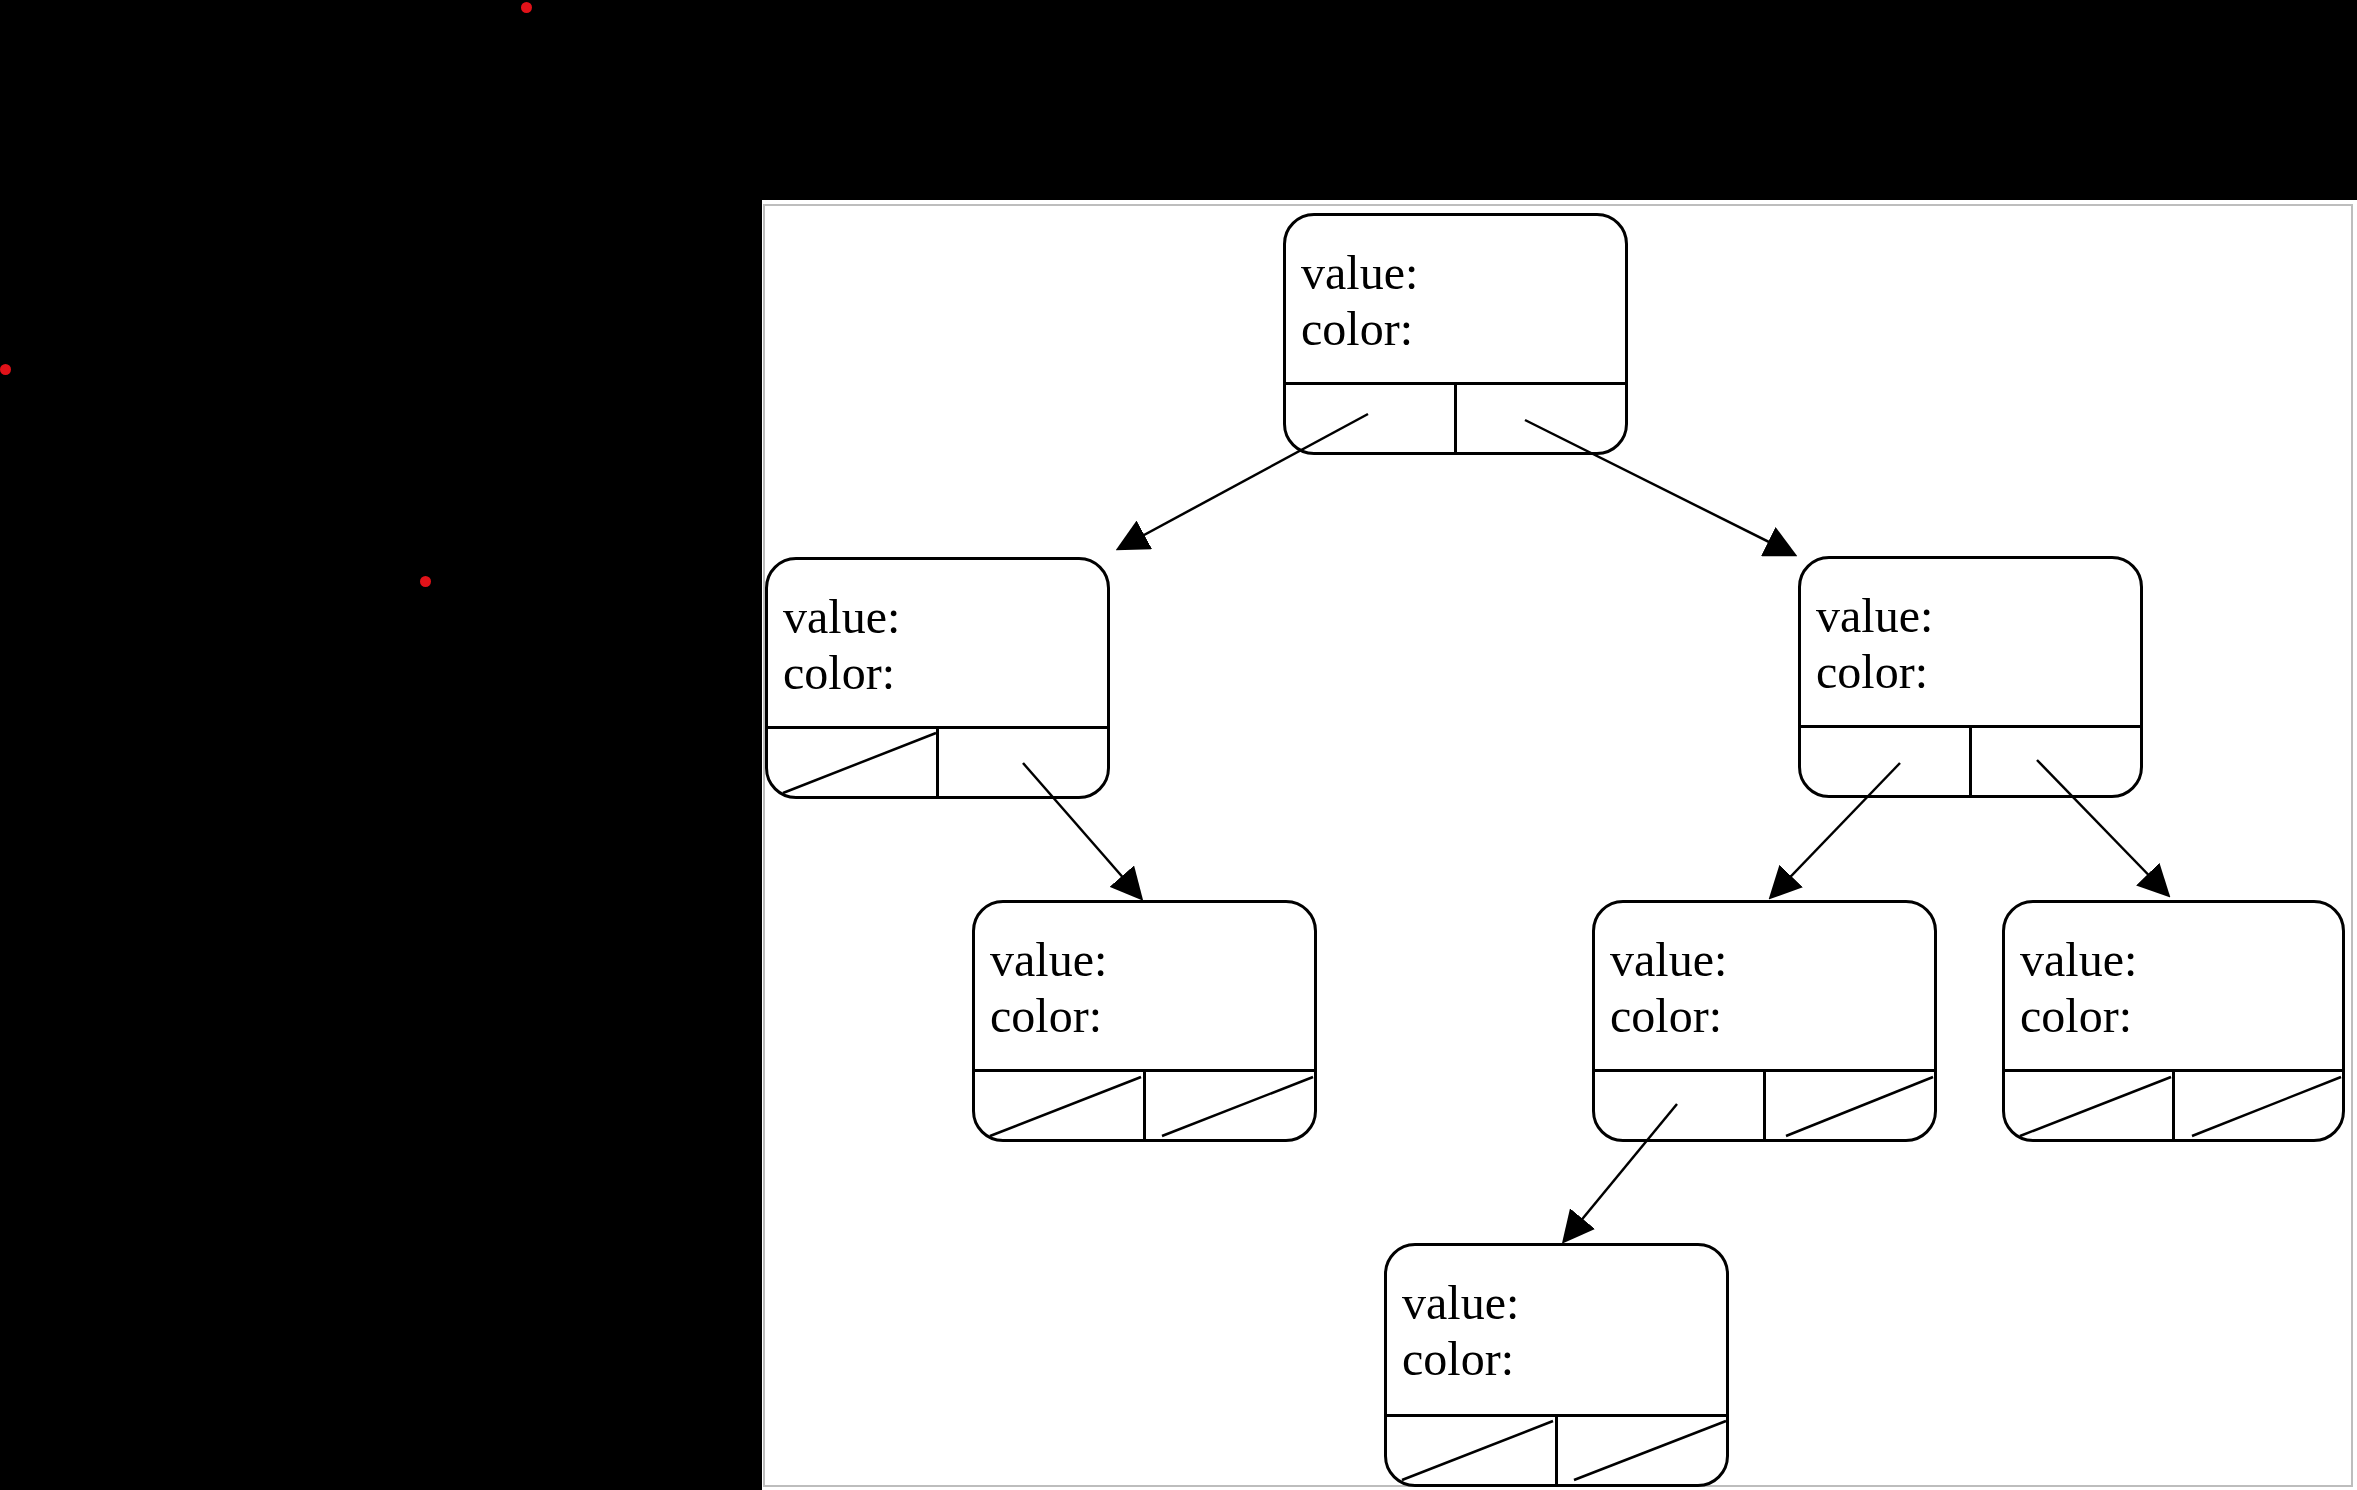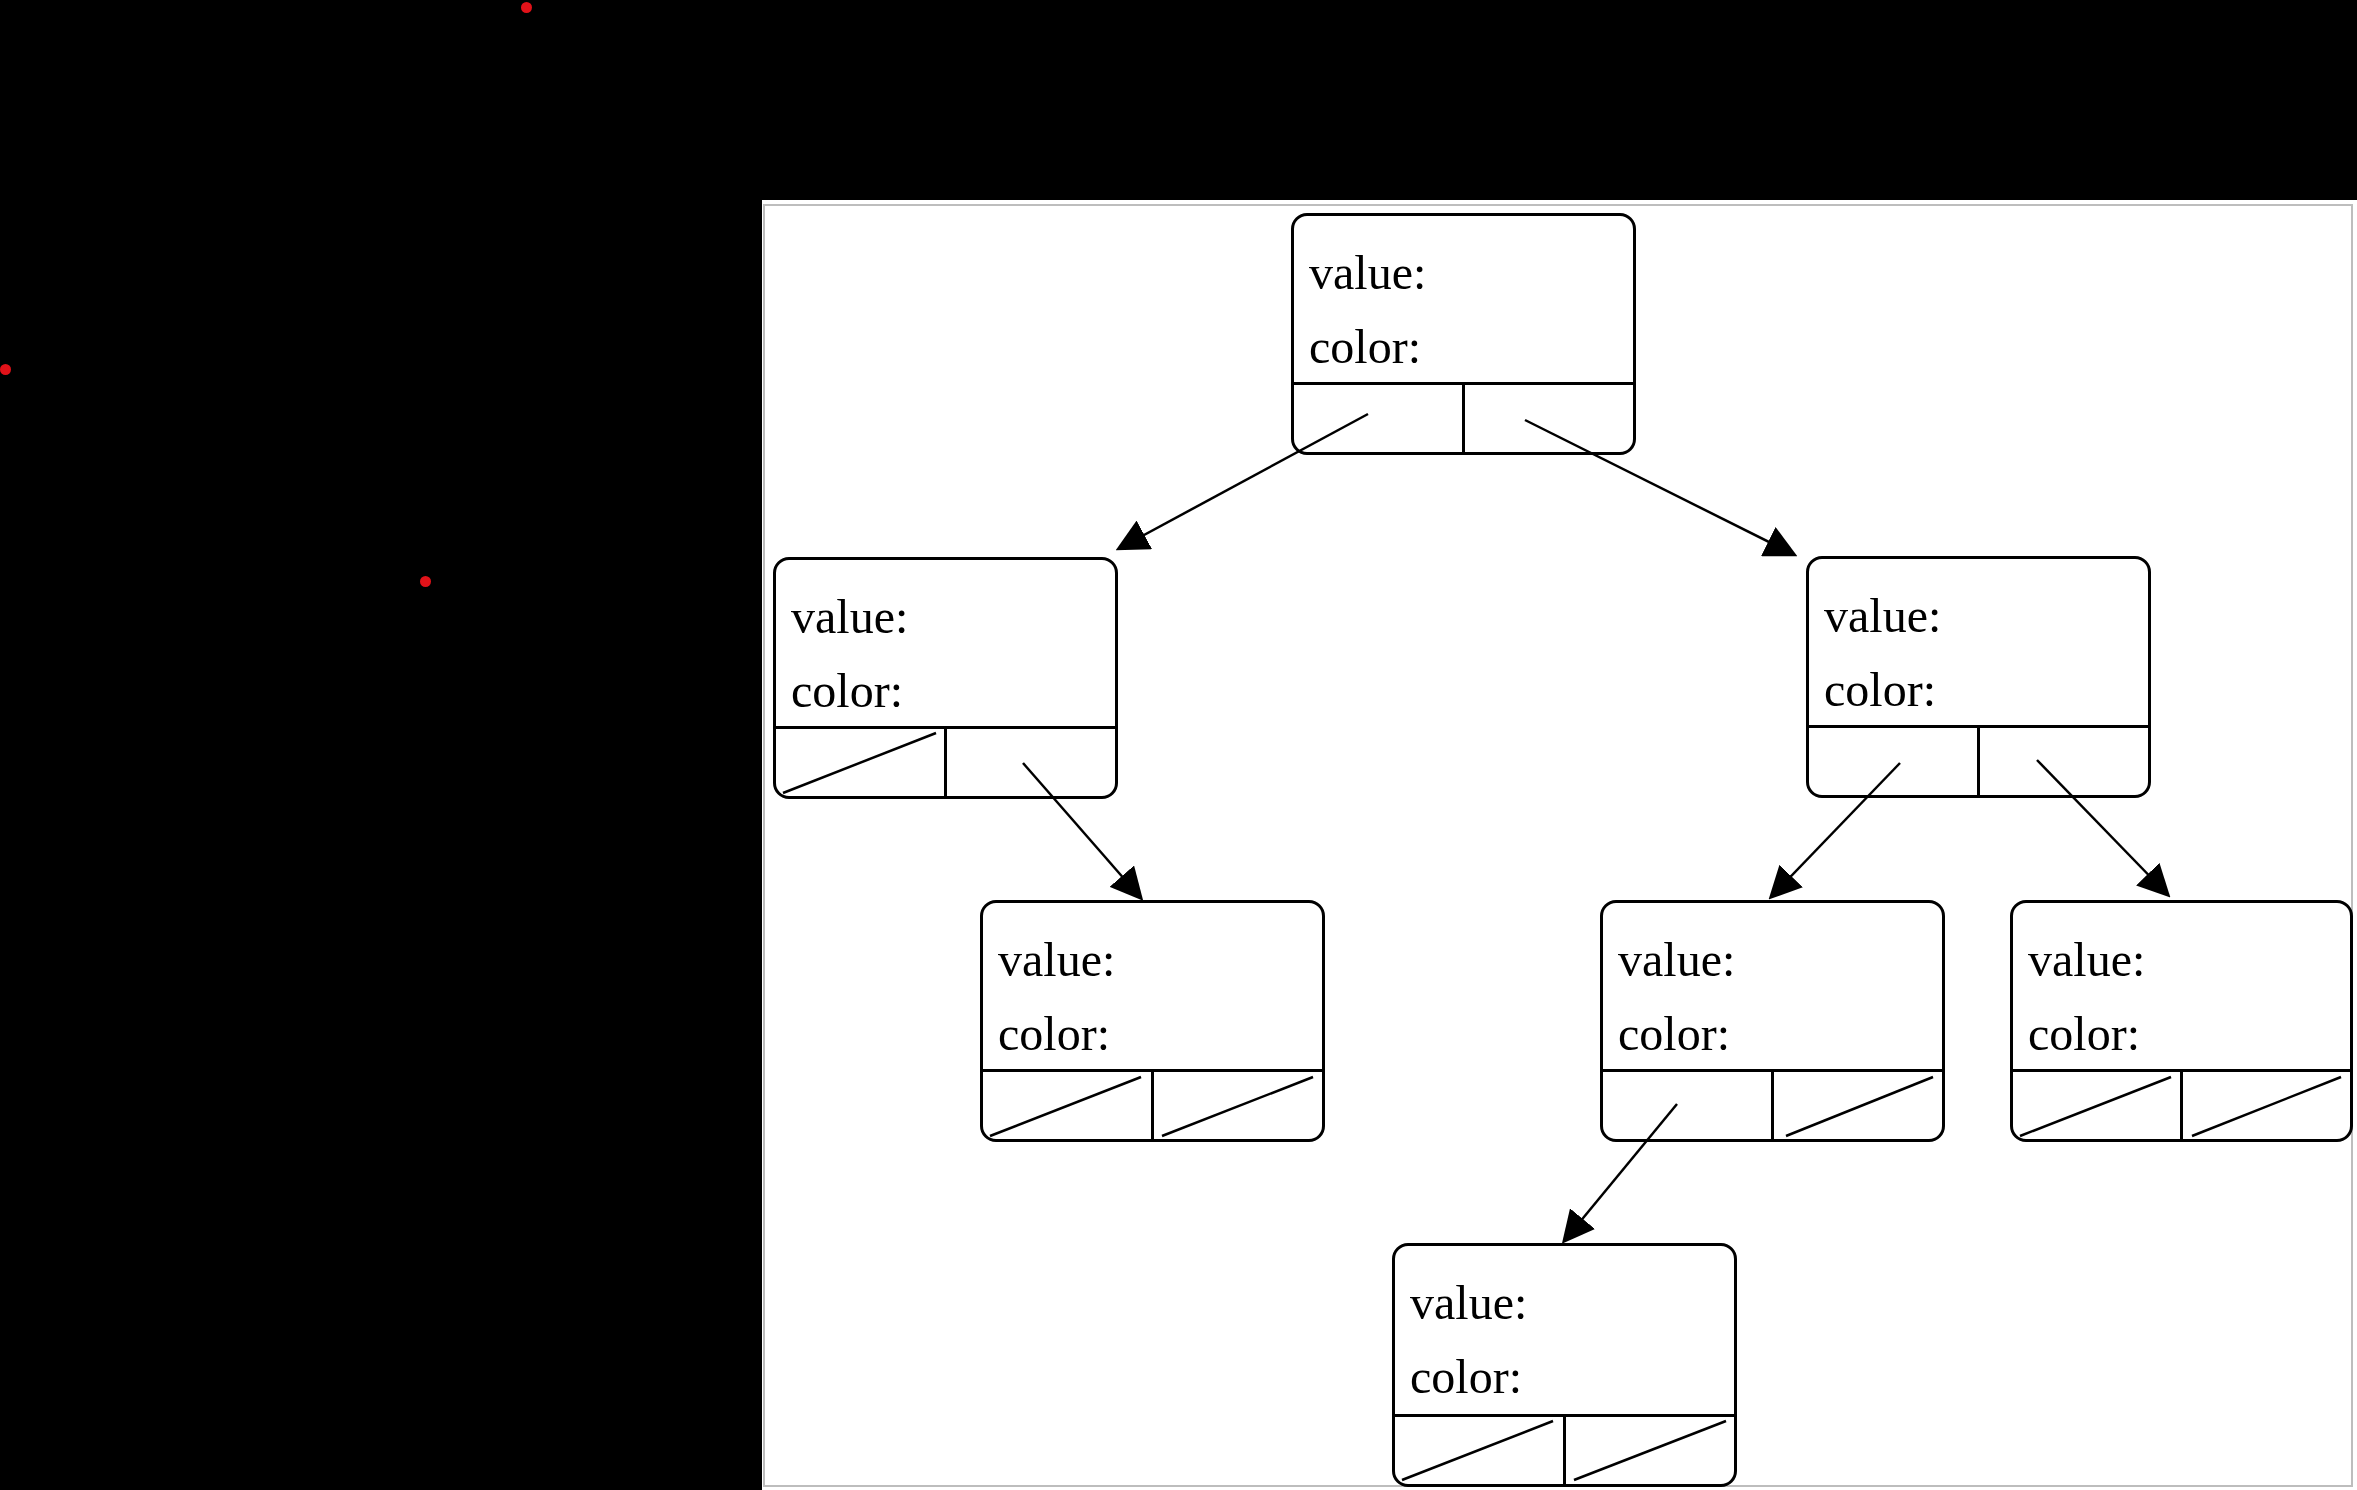--- a/index.html
+++ b/index.html
@@ -4,24 +4,24 @@
 <style>
   html,body{margin:0;padding:0;background:#000;}
   #stage{position:relative;width:2357px;height:1490px;background:#000;overflow:hidden;
          font-family:"Liberation Serif", serif;}
   
   #panel{position:absolute;left:762px;top:200px;width:1595px;height:1290px;background:#fff;}
   #panel-border{position:absolute;left:1px;top:4px;right:4px;bottom:3px;
                 border:2px solid #bdbdbd;pointer-events:none;}
   
   .node{position:absolute;width:345px;height:242px;background:#fff;
-        border:3px solid #000;border-radius:16px;box-sizing:border-box;margin-left:8px;}
+        border:3px solid #000;border-radius:31px;box-sizing:border-box;}
   .lbl{position:absolute;left:15px;font-size:48px;line-height:1;color:#000;white-space:nowrap;}
   .lbl.value{top:33px;}
-  .lbl.color{top:107px;}
+  .lbl.color{top:89px;}
   .cells{position:absolute;left:0;right:0;bottom:0;height:67px;
          border-top:3px solid #000;display:flex;}
   .cell{flex:1;}
   .cell.r{border-left:3px solid #000;}
   
   #overlay{position:absolute;left:0;top:0;width:2357px;height:1490px;pointer-events:none;}
   
   .dot{position:absolute;width:11px;height:11px;border-radius:50%;}
 </style>
 </head>

